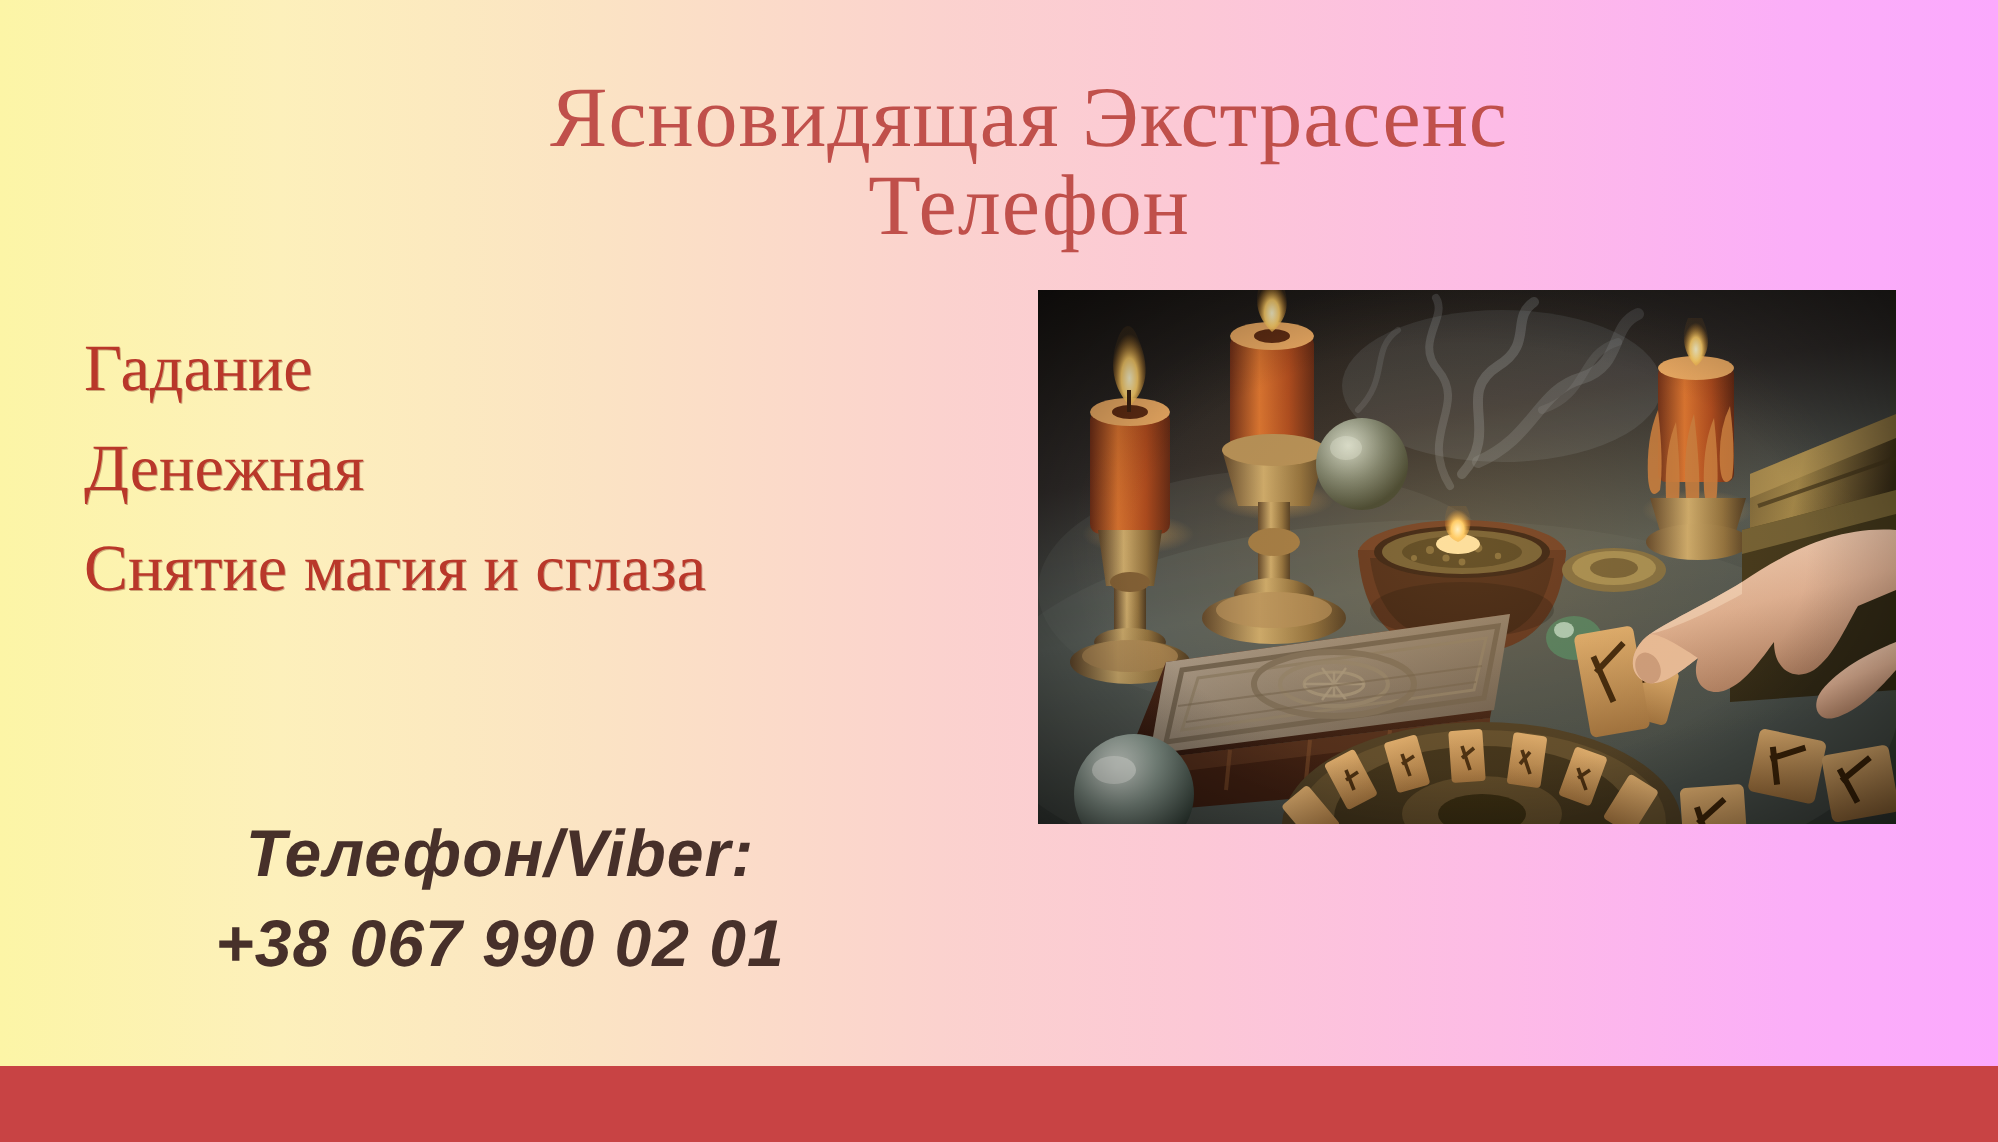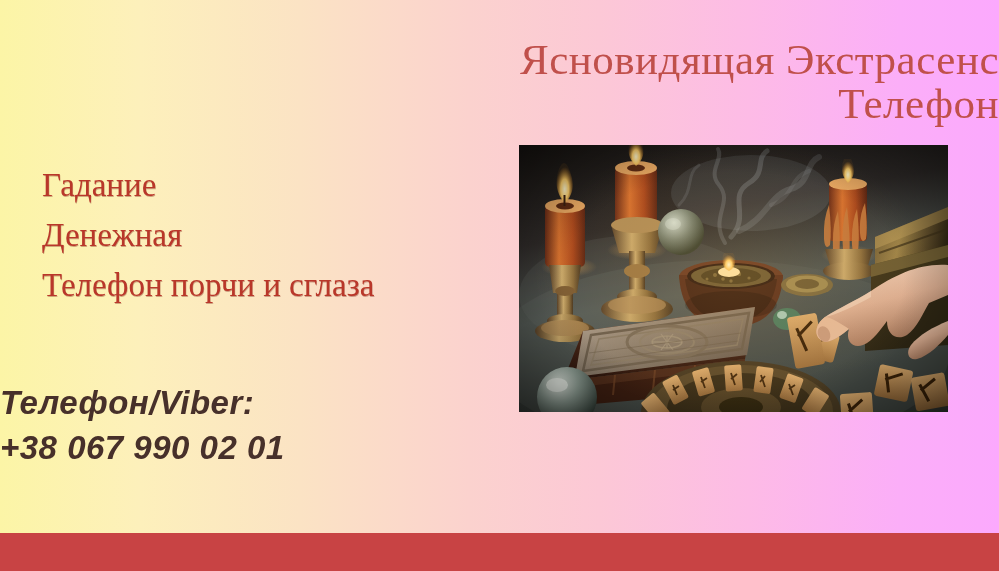--- a/index.html
+++ b/index.html
@@ -38,21 +38,21 @@
     height: 38px;
     background: #c84344;
   }
 
   
   #title-block {
     position: absolute;
     left: 0;
     right: 0;
     top: 38px;
-    text-align: right;
+    text-align: center;
     padding-left: 30px;
   }
   #title-block .title-line {
     font-family: "Liberation Serif", "DejaVu Serif", serif;
     font-size: 43px;
     line-height: 44px;
     color: #c0504b;
     letter-spacing: 0.5px;
     white-space: nowrap;
   }
@@ -71,23 +71,23 @@
     line-height: 50px;
     color: #b9372a;
     text-shadow: 0.5px 0.5px 0 rgba(120,30,15,0.35);
     white-space: nowrap;
   }
 
   
   #contact {
     position: absolute;
     left: 0;
-    top: 380px;
+    top: 404px;
     width: 500px;
-    text-align: left;
+    text-align: center;
   }
   #contact .contact-line {
     font-family: "Liberation Sans", "DejaVu Sans", sans-serif;
     font-weight: bold;
     font-style: italic;
     font-size: 33px;
     line-height: 45px;
     color: #47302a;
     letter-spacing: 0.5px;
     white-space: nowrap;
@@ -111,21 +111,21 @@
 <div id="card">
 
   <div id="title-block">
     <div class="title-line">Ясновидящая Экстрасенс</div>
     <div class="title-line">Телефон</div>
   </div>
 
   <div id="services">
     <div class="service-item">Гадание</div>
     <div class="service-item">Денежная</div>
-    <div class="service-item">Телефон порчи и сглаза</div>
+    <div class="service-item">Снятие магия и сглаза</div>
   </div>
 
   <div id="contact">
     <div class="contact-line">Телефон/Viber:</div>
     <div class="contact-line">+38 067 990 02 01</div>
   </div>
 
   <div id="photo">
     <svg viewBox="0 0 429 267" preserveAspectRatio="none">
       <defs>

